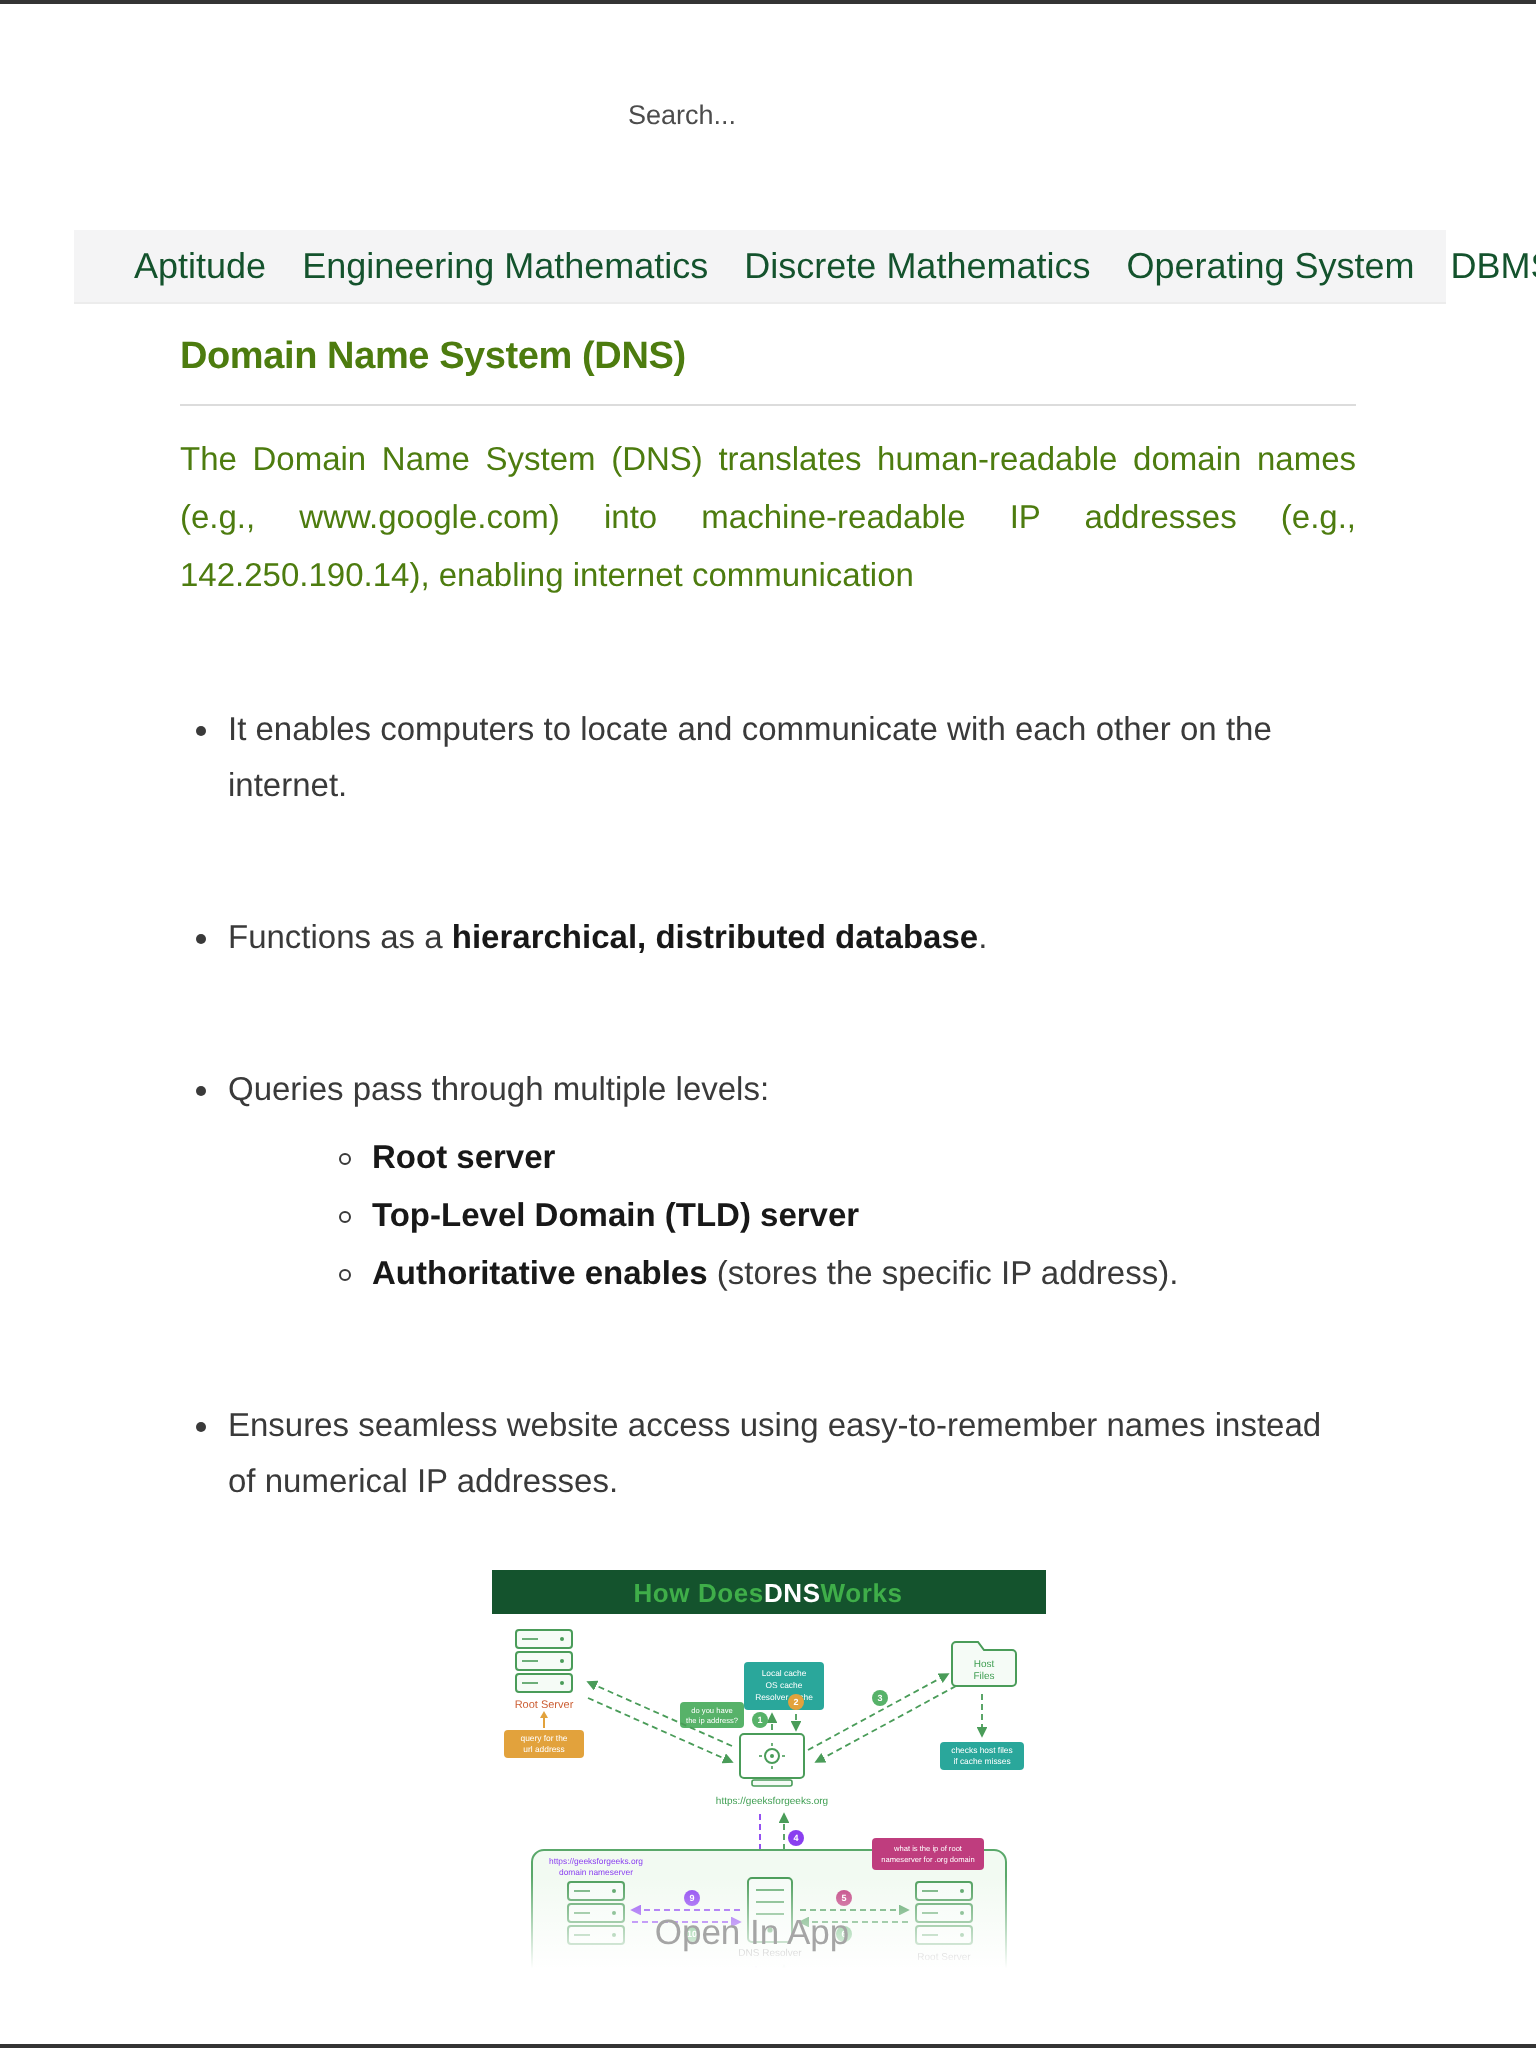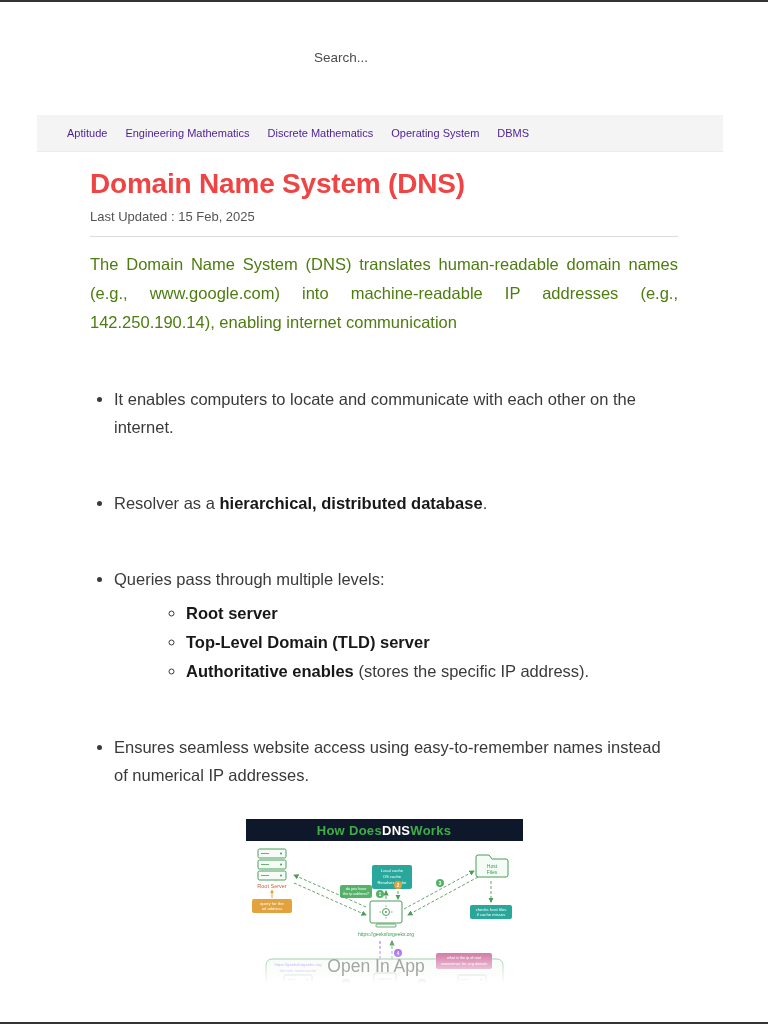--- a/index.html
+++ b/index.html
@@ -10,38 +10,38 @@
   .edge-bottom { position:absolute; bottom:0; left:0; right:0; height:2px; background:#343434; }
 
   
   .header { padding-top:50px; height:115px; }
   .search-input { display:block; margin:0 auto; width:140px; border:none; outline:none; font-size:13.5px; color:#444; font-family:inherit; }
   .search-input::placeholder { color:#4c4c4c; opacity:1; }
 
   
   .navbar { margin-left:37px; width:686px; height:37px; background:#f4f4f5; display:flex; align-items:center; border-bottom:1px solid #ececec; }
   .nav-items { display:flex; align-items:center; gap:18px; padding-left:30px; flex:1; }
-  .nav-item { font-size:11px; color:#4c1d95; cursor:pointer; white-space:nowrap; }
+  .nav-item { font-size:18px; color:#14532d; cursor:pointer; white-space:nowrap; }
   .signin-btn { width:105px; height:37px; background:#fff; border:none; font-family:inherit; font-size:13px; color:#8f8f8f; cursor:pointer; }
 
   
   .article { width:588px; margin:0 auto; padding-top:16px; }
-  .page-title { font-size:28px; font-weight:bold; color:#ef4444; letter-spacing:-0.2px; }
+  .page-title { font-size:19px; font-weight:bold; color:#4d7c0f; letter-spacing:-0.2px; }
   .last-updated { margin-top:9px; font-size:13px; color:#545454; }
   .divider { border:none; border-top:1px solid #dcdcdc; margin-top:12px; }
   .intro { margin-top:13px; font-size:16.5px; line-height:29px; color:#4d7c0f; text-align:justify; }
   .bullets { margin-top:16px; padding-left:24px; }
   .bullets > li { font-size:16.5px; line-height:28px; color:#3a3a3a; margin-bottom:9px;margin-top:48px; }
   .sub-bullets { list-style-type:circle; padding-left:72px; margin-top:6px; }
   .sub-bullets > li { font-size:16.5px; line-height:28px; color:#3a3a3a; margin-bottom:1px; }
   strong { color:#181818; }
 
   
   .figure { width:277px; margin:30px auto 0 auto; }
-  .diagram-titlebar { height:22px; background:#0f172a; display:flex; align-items:center; justify-content:center; font-size:13px; font-weight:bold; letter-spacing:0.3px; }
+  .diagram-titlebar { height:22px; background:#14532d; display:flex; align-items:center; justify-content:center; font-size:13px; font-weight:bold; letter-spacing:0.3px; }
   .diagram-titlebar .t-green { color:#3fae49; }
   .diagram-titlebar .t-white { color:#ffffff; }
   .diagram-body { display:block; background:#ffffff; }
   .figcaption { margin-top:12px; text-align:center; font-size:12px; font-style:italic; color:#3c3c3c; }
 
   .section-heading { margin-top:16px; font-size:24px; font-weight:bold; color:#1c1c1c; }
 
   
   .app-overlay { position:absolute; left:0; right:16px; bottom:2px; height:84px; padding-top:18px;
                  background:linear-gradient(180deg, rgba(255,255,255,0) 0%, #ffffff 55%);
@@ -80,28 +80,27 @@
       <span class="nav-item">Aptitude</span>
       <span class="nav-item">Engineering Mathematics</span>
       <span class="nav-item">Discrete Mathematics</span>
       <span class="nav-item">Operating System</span>
       <span class="nav-item">DBMS</span>
     </div>
   </div>
 
   <div class="article">
     <h1 class="page-title">Domain Name System (DNS)</h1>
-    <div class="last-updated">Last Updated : 15 Feb, 2025</div>
     <hr class="divider">
 
     <p class="intro">The Domain Name System (DNS) translates human-readable domain names (e.g., www.google.com) into machine-readable IP addresses (e.g., 142.250.190.14), enabling internet communication</p>
 
     <ul class="bullets">
       <li>It enables computers to locate and communicate with each other on the internet.</li>
-      <li><span>Resolver as a </span><strong>hierarchical, distributed database</strong><span>.</span></li>
+      <li><span>Functions as a </span><strong>hierarchical, distributed database</strong><span>.</span></li>
       <li>
         <span>Queries pass through multiple levels:</span>
         <ul class="sub-bullets">
           <li><strong>Root server</strong></li>
           <li><strong>Top-Level Domain (TLD) server</strong></li>
           <li><strong>Authoritative enables</strong><span> (stores the specific IP address).</span></li>
         </ul>
       </li>
       <li>Ensures seamless website access using easy-to-remember names instead of numerical IP addresses.</li>
     </ul>

